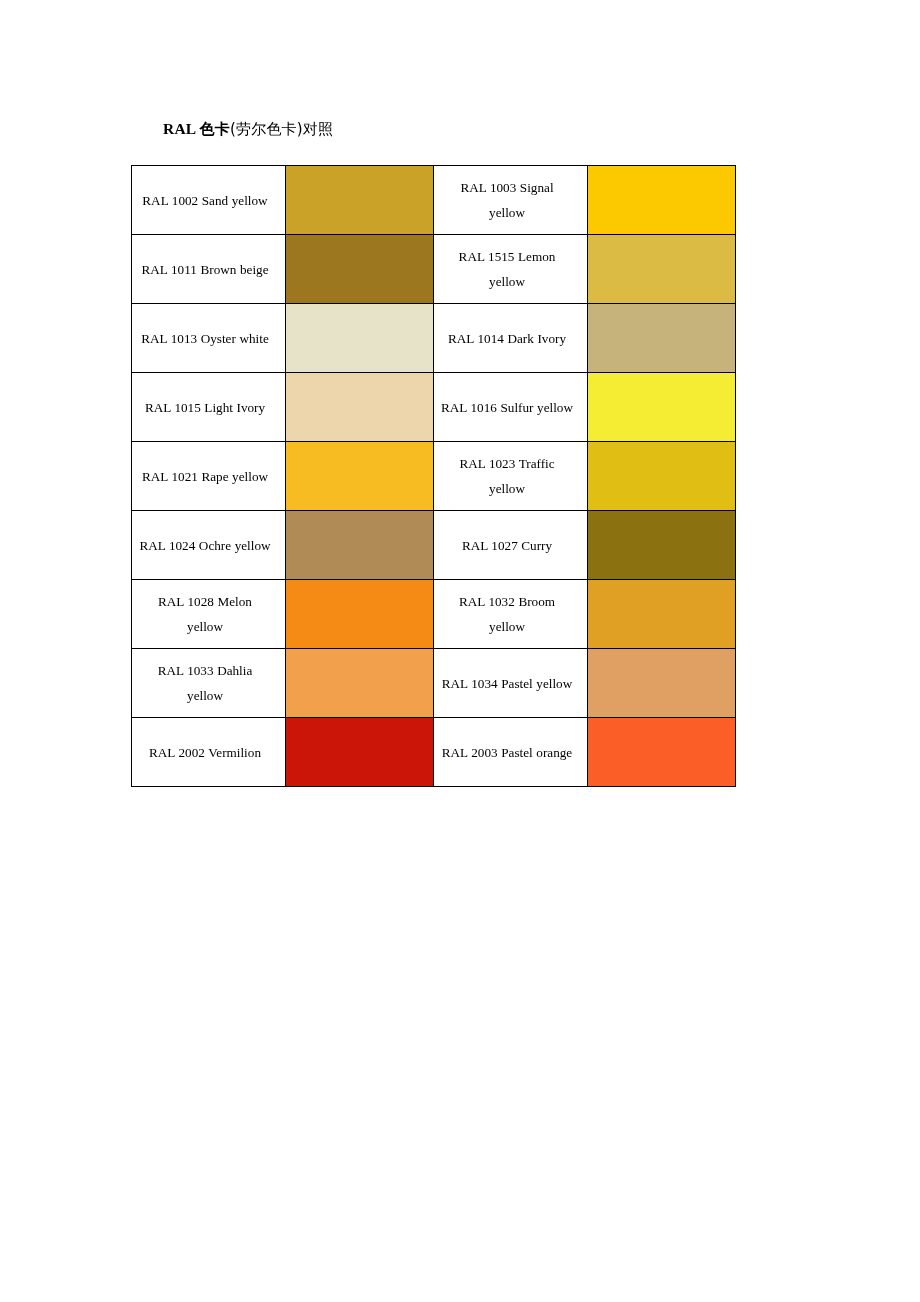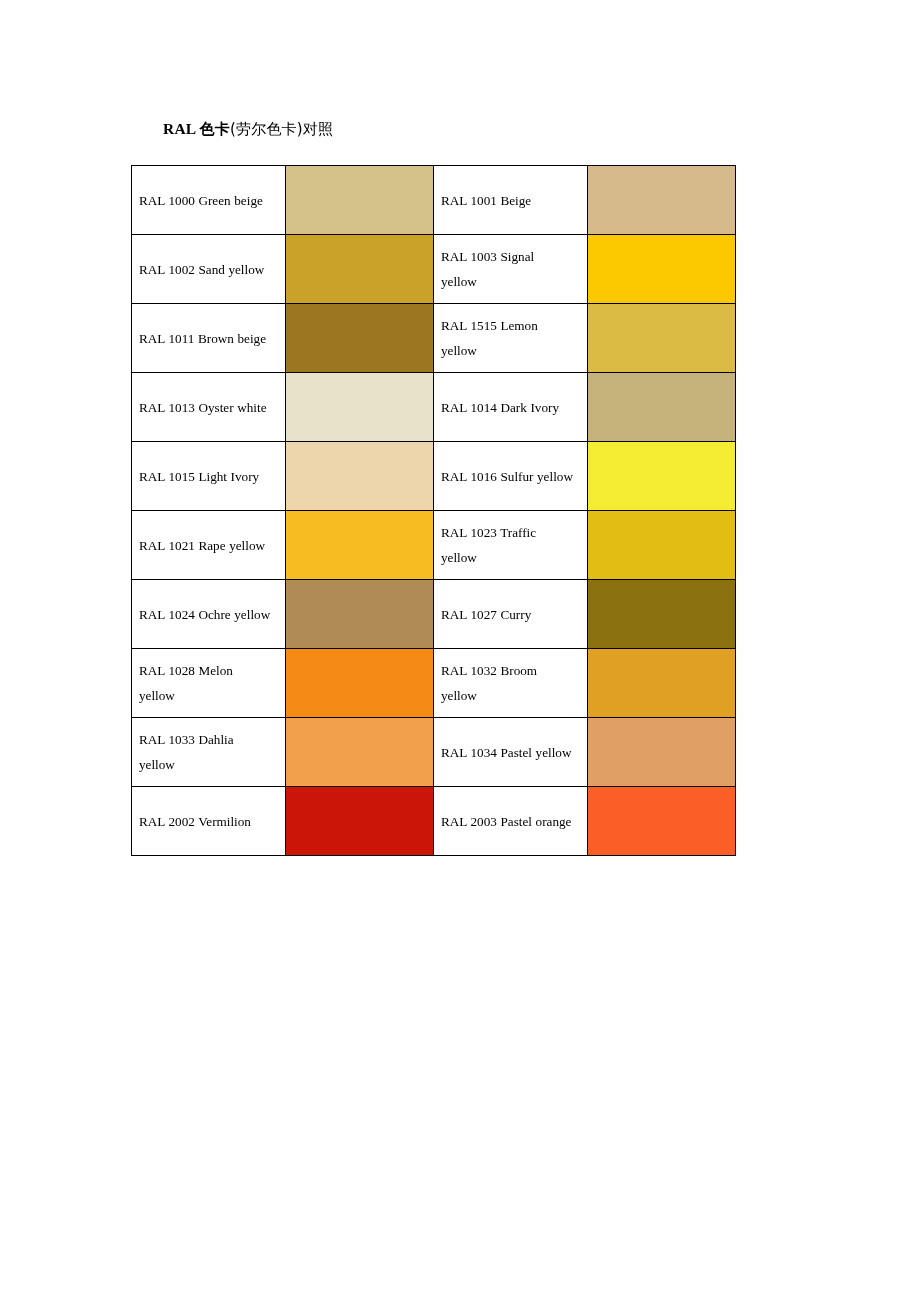--- a/index.html
+++ b/index.html
@@ -13,20 +13,21 @@
     background: #ffffff;
     font-family: "Liberation Serif", "DejaVu Serif", serif;
     color: #000000;
     overflow: hidden;
   }
   .page {
     position: relative;
     width: 920px;
     height: 1160px;
     box-sizing: border-box;
+    text-align: center;
   }
   .doc-title {
     position: absolute;
     left: 163px;
     top: 118px;
     font-size: 15.5px;
     line-height: 22px;
     letter-spacing: 0.2px;
     white-space: nowrap;
   }
@@ -87,34 +88,20 @@
 <div class="page">
 
   <div class="doc-title">
     <span class="t-latin">RAL </span><span class="t-cjk-b">色卡</span><span class="t-cjk">(劳尔色卡)对照</span>
   </div>
 
   <table class="ral-table">
     <tbody>
         <tr>
           <td class="label-cell">
-            <span class="label-text">RAL 1000 Green beige</span>
-          </td>
-          <td class="swatch-cell">
-            <span class="swatch-fill" style="background: rgb(212, 194, 137);"></span>
-          </td>
-          <td class="label-cell">
-            <span class="label-text">RAL 1001 Beige</span>
-          </td>
-          <td class="swatch-cell">
-            <span class="swatch-fill" style="background: rgb(215, 186, 139);"></span>
-          </td>
-        </tr>
-        <tr>
-          <td class="label-cell">
             <span class="label-text">RAL 1002 Sand yellow</span>
           </td>
           <td class="swatch-cell">
             <span class="swatch-fill" style="background: rgb(201, 162, 39);"></span>
           </td>
           <td class="label-cell">
             <span class="label-text">RAL 1003 Signal yellow</span>
           </td>
           <td class="swatch-cell">
             <span class="swatch-fill" style="background: rgb(252, 201, 0);"></span>

